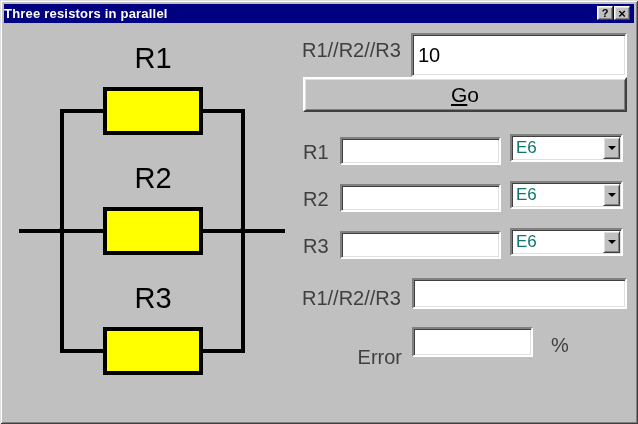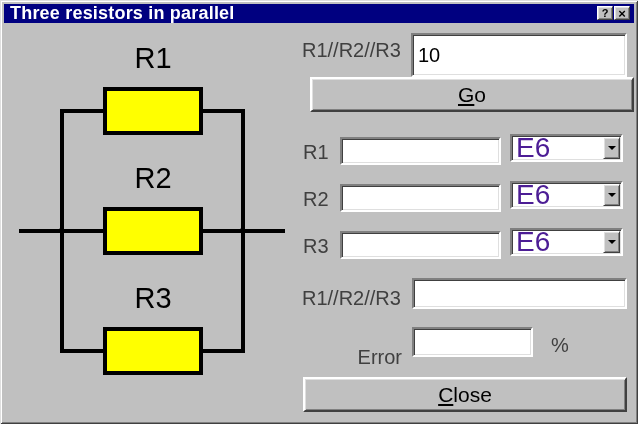--- a/index.html
+++ b/index.html
@@ -11,21 +11,21 @@
     box-shadow: inset 1px 1px 0 #dfdfdf, inset -1px -1px 0 #404040,
                 inset 2px 2px 0 #ffffff, inset -2px -2px 0 #808080;
   }
 
   
   .titlebar {
     position:absolute; left:4px; top:4px; width:630px; height:19px;
     background:#000080; display:flex; align-items:center;
   }
   .titlebar .title {
-    color:#ffffff; font-weight:bold; font-size:18px; padding-left:6px;
+    color:#ffffff; font-weight:bold; font-size:13px; 
     letter-spacing:0.2px; white-space:nowrap;
   }
   .tb-btn {
     position:absolute; width:16px; height:14px; top:6px; background:#c0c0c0;
     border:1px solid; border-color:#ffffff #404040 #404040 #ffffff;
     box-shadow: inset 1px 1px 0 #dfdfdf, inset -1px -1px 0 #808080;
     font-weight:bold; font-size:11px; color:#000;
     display:flex; align-items:center; justify-content:center; line-height:1;
   }
   .tb-help  { left:597px; }
@@ -64,21 +64,21 @@
     display:flex; align-items:center; justify-content:center; cursor:default;
   }
   .btn .u { text-decoration:underline; }
 
   .combo {
     position:absolute; width:113px; height:28px; background:#ffffff;
     border:2px solid; border-color:#808080 #ffffff #ffffff #808080;
     box-shadow: inset 1px 1px 0 #404040, inset -1px -1px 0 #dfdfdf;
   }
   .combo .val {
-    position:absolute; left:4px; top:1px; font-size:28px; color:#4c1d95; line-height:22px;
+    position:absolute; left:4px; top:1px; font-size:17px; color:#0f766e; line-height:22px;
   }
   .combo .drop {
     position:absolute; right:1px; top:1px; bottom:1px; width:17px; background:#c0c0c0;
     border:1px solid; border-color:#ffffff #404040 #404040 #ffffff;
     box-shadow: inset 1px 1px 0 #dfdfdf, inset -1px -1px 0 #808080;
     display:flex; align-items:center; justify-content:center;
   }
   .combo .arrow {
     width:0; height:0; border-left:4px solid transparent; border-right:4px solid transparent;
     border-top:4px solid #000000;
@@ -117,21 +117,21 @@
     <div class="resistor" style="top:327px;"></div>
 
     <div class="r-label" style="top:44px;">R1</div>
     <div class="r-label" style="top:164px;">R2</div>
     <div class="r-label" style="top:284px;">R3</div>
   </div>
 
   <div class="lbl" style="left:302px; top:39px;">R1//R2//R3</div>
   <input class="field" style="left: 411px; top: 33px; width: 216px; height: 44px;" value="10">
 
-  <div class="btn" style="left:310px; top:77px; width:324px; height:35px;">
+  <div class="btn" style="left:303px; top:77px; width:324px; height:35px;">
     <span><span class="u">G</span><span>o</span></span>
   </div>
 
   <div class="lbl" style="left:303px; top:141px;">R1</div>
   <input class="field" style="left: 340px; top: 137px; width: 161px; height: 28px;" value="">
   <div class="combo" style="left:510px; top:134px;">
     <span class="val">E6</span>
     <span class="drop">
         <span class="arrow"></span>
       </span>
@@ -155,17 +155,14 @@
       </span>
   </div>
 
   <div class="lbl" style="left:302px; top:287px;">R1//R2//R3</div>
   <input class="field" style="left: 412px; top: 278px; width: 215px; height: 31px;" value="">
 
   <div class="lbl" style="left:346px; top:346px; width:56px; text-align:right;">Error</div>
   <input class="field" style="left: 412px; top: 327px; width: 121px; height: 30px;" value="">
   <div class="lbl" style="left:551px; top:334px;">%</div>
 
-  <div class="btn" style="left:303px; top:377px; width:324px; height:35px;">
-    <span><span class="u">C</span><span>lose</span></span>
-  </div>
 
 </div>
 
 </body></html>

